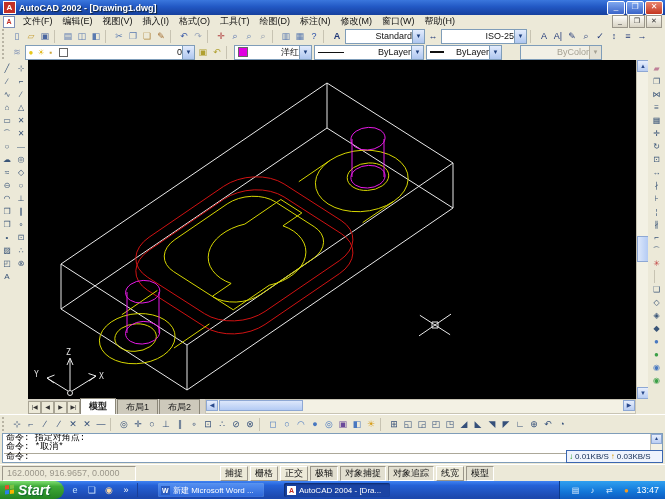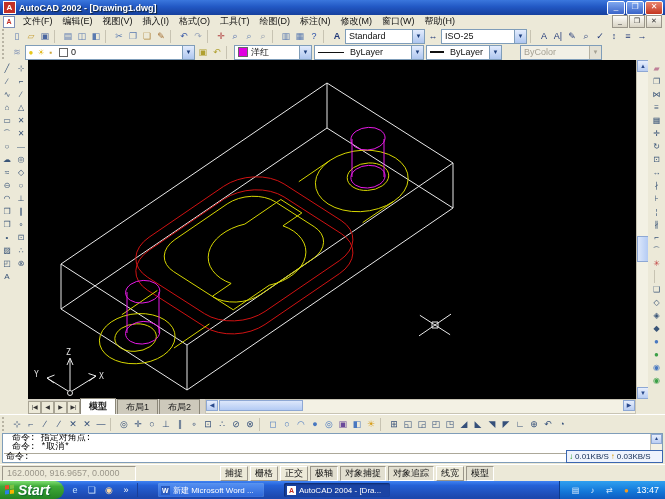--- a/index.html
+++ b/index.html
@@ -29,21 +29,21 @@
     font-size:7px;line-height:9px;text-align:center;color:#333;}
   
   .trow{position:absolute;left:0;width:665px;height:16px;background:#ece9d8;display:flex;
     align-items:center;border-bottom:1px solid #d8d4c4;}
   #trow1{top:28px;} #trow2{top:44px;}
   .ticon{display:inline-flex;align-items:center;justify-content:center;width:14px;height:14px;
     font-size:9px;color:#5a7ab0;cursor:default;}
   .tsep{display:inline-block;width:4px;height:13px;border-left:1px solid #c7c3b2;margin:0 2px;}
   .grip{width:4px;height:14px;border-left:2px dotted #b8b4a4;margin:0 2px;}
   .combo{height:13px;background:#fff;border:1px solid #7f9db9;display:flex;align-items:center;
-    font-size:9px;color:#111;margin:0 1px;}
+    font-size:9px;color:#111;margin:0 1px;text-align:right;}
   .combo .clabel{flex:1;padding-left:3px;white-space:nowrap;overflow:hidden;}
   .combo .carrow{width:11px;align-self:stretch;background:linear-gradient(180deg,#e3ecfd,#aec6ef);
     border-left:1px solid #7f9db9;color:#1c3e7c;font-size:6px;display:flex;align-items:center;justify-content:center;}
   .combo.disabled{background:#f2f0e6;color:#a5a193;}
   .combo.disabled .carrow{background:#e4e1d4;color:#a5a193;border-left-color:#b5b1a2;}
   .lsample{display:inline-block;width:26px;border-top:1px solid #111;margin:0 3px;}
   .swatch{display:inline-block;width:8px;height:8px;margin-left:3px;border:1px solid #666;}
   .mini{display:inline-flex;width:10px;justify-content:center;font-size:8px;}
   
   .sidebar-left{position:absolute;left:0;top:60px;width:28px;height:354px;background:#ece9d8;
@@ -80,21 +80,21 @@
   
   .osnaprow{position:absolute;left:0;top:414px;width:665px;height:18px;background:#ece9d8;
     border-top:1px solid #fff;display:flex;align-items:center;}
   .osnaprow .ticon{width:14px;height:15px;color:#35507a;}
   
   .cmdarea{position:absolute;left:0;top:432px;width:665px;height:32px;background:#ece9d8;padding:1px 2px;
     box-sizing:border-box;}
   .cmdbox{position:relative;width:100%;height:100%;background:#fff;border:1px solid #7f9db9;
     box-sizing:border-box;font-family:"Liberation Mono",monospace;font-size:9px;color:#000;}
   .cmdhist{position:absolute;left:1px;top:0;right:4px;height:19px;border-bottom:1px solid #aca899;
-    padding:0 8px;overflow:hidden;line-height:9px;}
+    padding:0 2px;overflow:hidden;line-height:9px;}
   .cmdprompt{position:absolute;left:1px;bottom:0;right:12px;height:10px;padding:0 2px;line-height:10px;}
   .cmdscroll{position:absolute;right:0;top:0;width:11px;height:100%;background:#f3f1e4;border-left:1px solid #c8c4b4;}
   .cmdscroll .sbtn{width:11px;height:10px;font-size:5px;line-height:9px;}
   .netmon{position:absolute;left:566px;top:450px;width:97px;height:13px;background:#eef3fd;
     border:1px solid #3a66b0;display:flex;align-items:center;font-size:8px;color:#102a54;z-index:5;
     padding:0 2px;gap:2px;box-sizing:border-box;}
   .netdown{color:#139313;font-weight:bold;} .netup{color:#d99800;font-weight:bold;}
   
   .statusbar{position:absolute;left:0;top:464px;width:665px;height:17px;background:#ece9d8;
     border-top:1px solid #fff;display:flex;align-items:center;}

